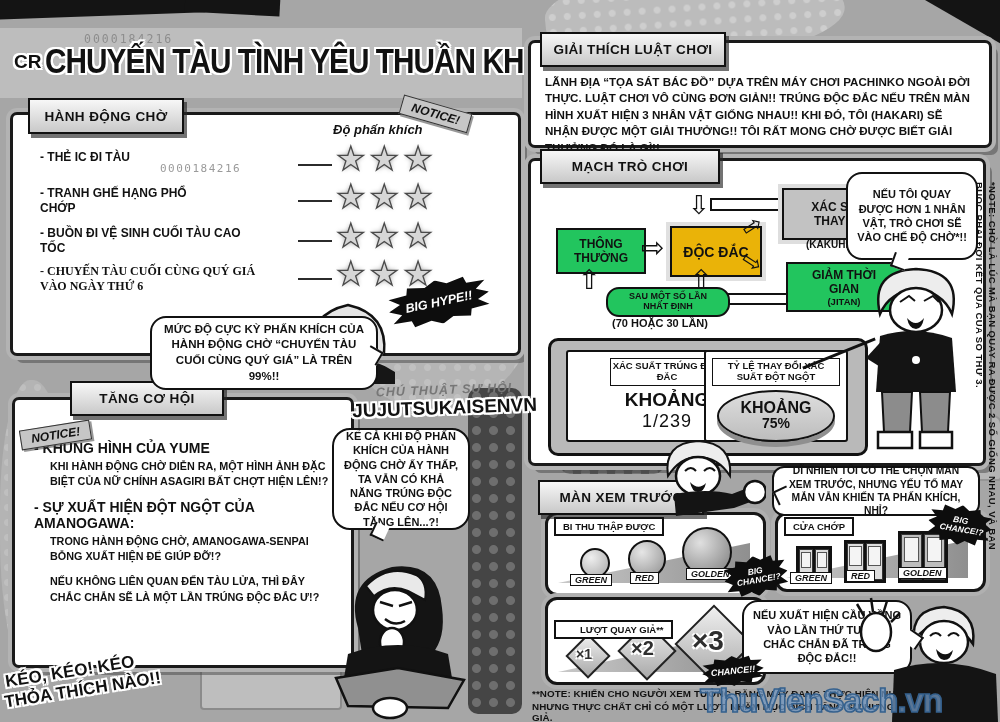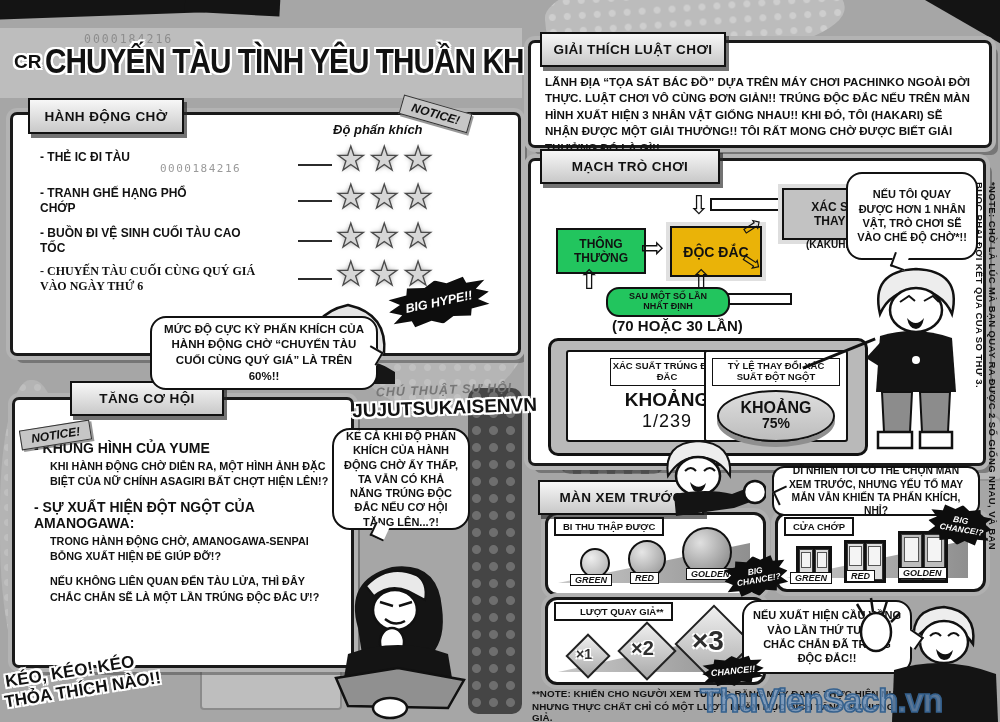--- a/index.html
+++ b/index.html
@@ -151,21 +151,21 @@
     <svg width="100" height="92" viewBox="0 0 100 92">
       <path d="M6 78 Q30 64 50 68 Q74 64 97 80 L97 92 L6 92 Z" fill="#161616"></path>
       <path d="M14 60 Q10 22 50 13 Q90 22 86 62 L72 54 Q70 33 50 29 Q30 33 28 56 Z" fill="#e4e4e4" stroke="#111" stroke-width="2.5"></path>
       <ellipse cx="50" cy="55" rx="26" ry="24" fill="#fff" stroke="#111" stroke-width="2.5"></ellipse>
       <path d="M34 48 q7 -7 14 -2 M66 48 q-7 -7 -14 -2" stroke="#111" fill="none" stroke-width="2.2"></path>
       <path d="M40 63 q10 10 20 1 q-3 11 -10 11 q-7 0 -10 -12" fill="#111"></path>
     </svg>
   </div>
 
   <div class="bubble" style="left:150px;top:316px;width:228px;height:74px;font-size:11.5px;line-height:1.35;">
-    <span>MỨC ĐỘ CỰC KỲ PHẤN KHÍCH CỦA HÀNH ĐỘNG CHỜ “CHUYẾN TÀU CUỐI CÙNG QUÝ GIÁ” LÀ TRÊN 60%!!</span>
+    <span>MỨC ĐỘ CỰC KỲ PHẤN KHÍCH CỦA HÀNH ĐỘNG CHỜ “CHUYẾN TÀU CUỐI CÙNG QUÝ GIÁ” LÀ TRÊN 99%!!</span>
   </div>
   <div class="tail" style="left:366px;top:348px;border-right:2.5px solid #111;border-top:2.5px solid #111;transform:rotate(30deg);"></div>
 
   <div class="panel" style="left:12px;top:397px;width:336px;height:265px;z-index:4;"></div>
   <div class="tab" style="left:70px;top:381px;width:150px;height:31px;">
     <span>TĂNG CƠ HỘI</span>
   </div>
   <div class="notice" style="left:20px;top:425px;transform:rotate(-9deg);">
     <span>NOTICE!</span>
   </div>
@@ -231,27 +231,31 @@
     <span>ĐỘC ĐẮC</span>
   </div>
   <div class="arrow" style="left:688px;top:192px;font-size:26px;">⇩</div>
   <div class="abs" style="left:710px;top:198px;width:70px;height:9px;background:#fff;border:2.5px solid #111;z-index:6;"></div>
   <div class="arrow" style="left:742px;top:214px;transform:rotate(-33deg);font-size:24px;">⇨</div>
   <div class="arrow" style="left:742px;top:250px;transform:rotate(33deg);font-size:24px;">⇨</div>
   <div class="flownode" style="left:782px;top:188px;width:116px;height:48px;font-size:12px;background:#c2c2c2;box-shadow:0 0 0 4px #dedede;">
     <span style="width:94px;">XÁC SUẤT THAY ĐỔI</span>
   </div>
   <div class="abs" style="left:806px;top:239px;font-size:10px;font-weight:700;z-index:6;">(KAKUHEN)</div>
+  <div class="flownode" style="left:786px;top:262px;width:112px;height:46px;font-size:12px;">
+    <span style="width:90px;">GIẢM THỜI GIAN</span>
+    <span style="font-size:9.5px;font-weight:700;">(JITAN)</span>
+  </div>
   <div class="arrow" style="left:578px;top:266px;font-size:27px;">⇧</div>
   <div class="arrow" style="left:690px;top:266px;font-size:27px;">⇧</div>
   <div class="abs" style="left:726px;top:293px;width:62px;height:8px;background:#fff;border:2.5px solid #111;z-index:5;"></div>
   <div class="flownode" style="left:606px;top:287px;width:120px;height:26px;font-size:9px;line-height:1.1;border-radius:13px;">
     <span style="width:86px;">SAU MỘT SỐ LẦN NHẤT ĐỊNH</span>
   </div>
-  <div class="abs" style="left:612px;top:317px;font-size:15px;font-weight:800;z-index:6;">(70 HOẶC 30 LẦN)</div>
+  <div class="abs" style="left:612px;top:317px;font-size:11px;font-weight:800;z-index:6;">(70 HOẶC 30 LẦN)</div>
 
   <div class="abs" style="left:548px;top:338px;width:314px;height:112px;background:#b9b9b9;border:3px solid #111;border-radius:10px;z-index:5;"></div>
   <div class="statbox" style="left:566px;top:350px;width:126px;height:88px;padding-left:36px;">
     <div class="stitle">XÁC SUẤT TRÚNG ĐỘC ĐẮC</div>
     <div style="font-size:19px;font-weight:900;margin-top:3px;">KHOẢNG</div>
     <div style="font-size:18px;font-weight:400;letter-spacing:1px;">1/239</div>
   </div>
   <div class="statbox" style="left:704px;top:350px;width:140px;height:88px;">
     <div class="stitle">TỶ LỆ THAY ĐỔI XÁC SUẤT ĐỘT NGỘT</div>
     <div style="margin:4px auto 0 auto;width:114px;height:48px;border:2.5px solid #111;border-radius:50%;background:linear-gradient(180deg,#dedede,#bdbdbd);box-shadow:0 5px 0 #8f8f8f;display:flex;flex-direction:column;align-items:center;justify-content:center;">
@@ -349,21 +353,21 @@
       </div>
   </div>
   <div class="lvl" style="left:790px;top:572px;"><span>GREEN</span></div>
   <div class="lvl" style="left:846px;top:570px;"><span>RED</span></div>
   <div class="lvl" style="left:898px;top:567px;"><span>GOLDEN</span></div>
   <div class="burst" style="left:928px;top:505px;width:64px;height:40px;font-size:8.5px;transform:rotate(9deg);line-height:1.1;">
     <span style="width:40px;">BIG CHANCE!?</span>
   </div>
 
   <div class="minibox" style="left:545px;top:597px;width:215px;height:82px;"></div>
-  <div class="minilabel" style="left:554px;top:602px;padding-left:24px;">
+  <div class="minilabel" style="left:554px;top:620px;padding-left:24px;">
     <span>LƯỢT QUAY GIẢ**</span>
   </div>
   <div class="ramp" style="left:558px;top:630px;width:192px;height:42px;"></div>
   <div class="diamond" style="left:572px;top:640px;width:28px;height:28px;"></div>
   <div class="diamond" style="left:626px;top:630px;width:38px;height:38px;"></div>
   <div class="diamond" style="left:686px;top:616px;width:52px;height:52px;"></div>
   <div class="dlabel" style="left:576px;top:646px;font-size:14px;"><span>×1</span></div>
   <div class="dlabel" style="left:631px;top:637px;font-size:20px;"><span>×2</span></div>
   <div class="dlabel" style="left:692px;top:625px;font-size:28px;"><span>×3</span></div>
   <div class="burst" style="left:702px;top:656px;width:62px;height:30px;font-size:9px;transform:rotate(-6deg);">

